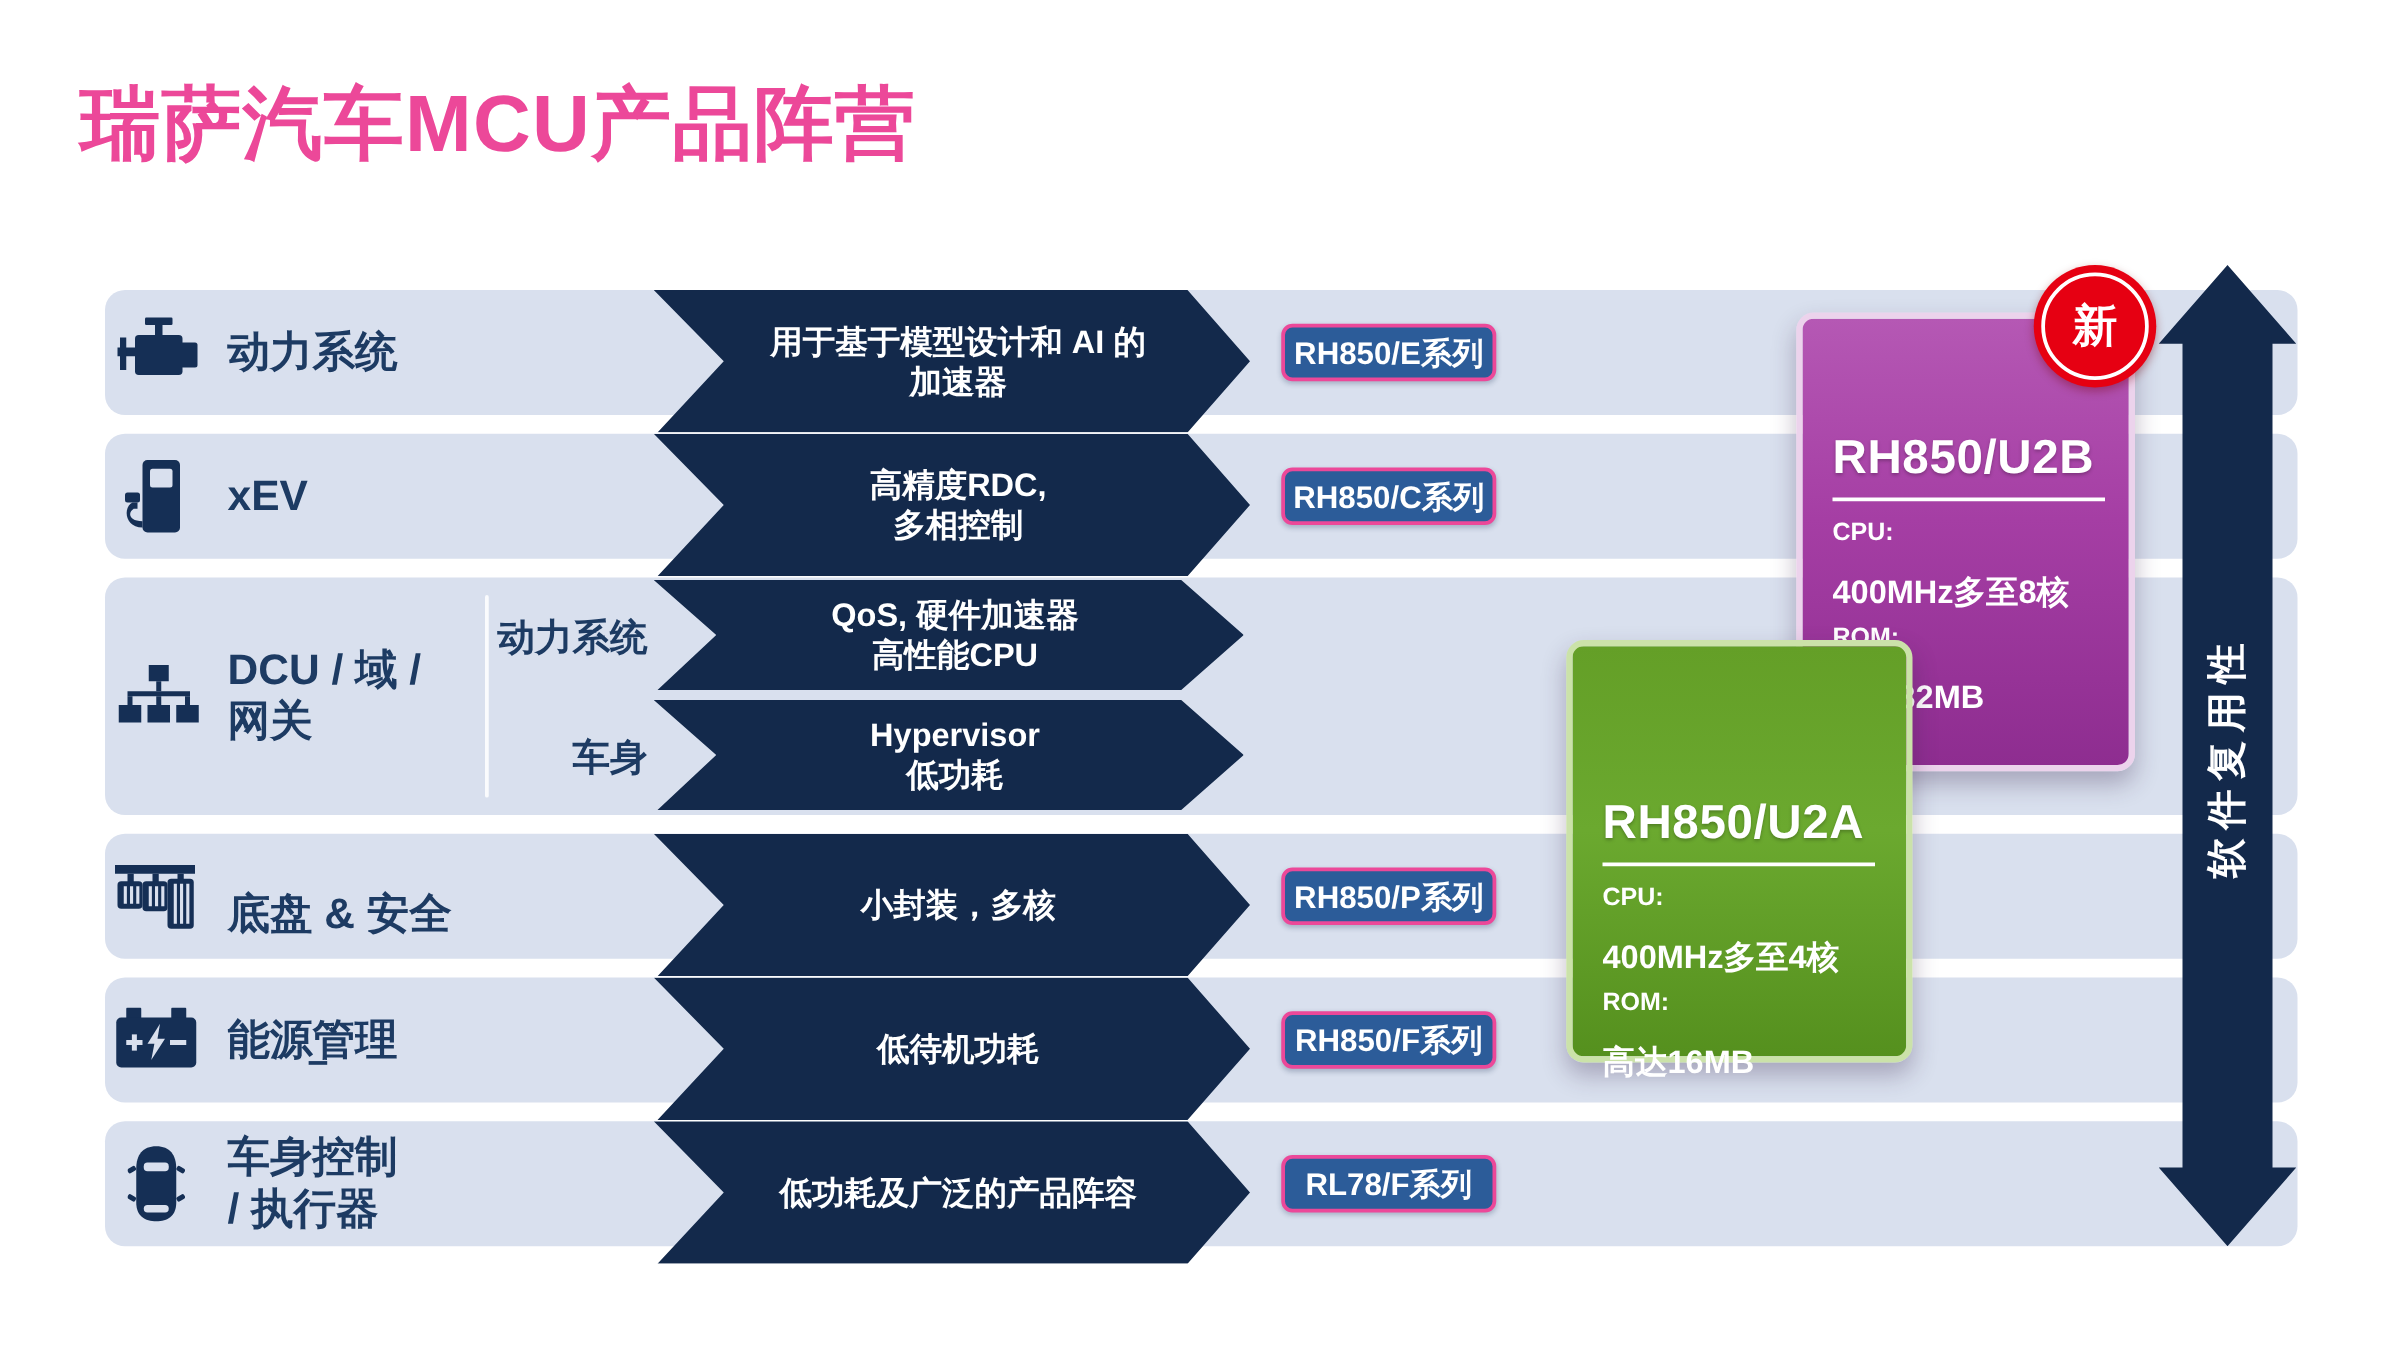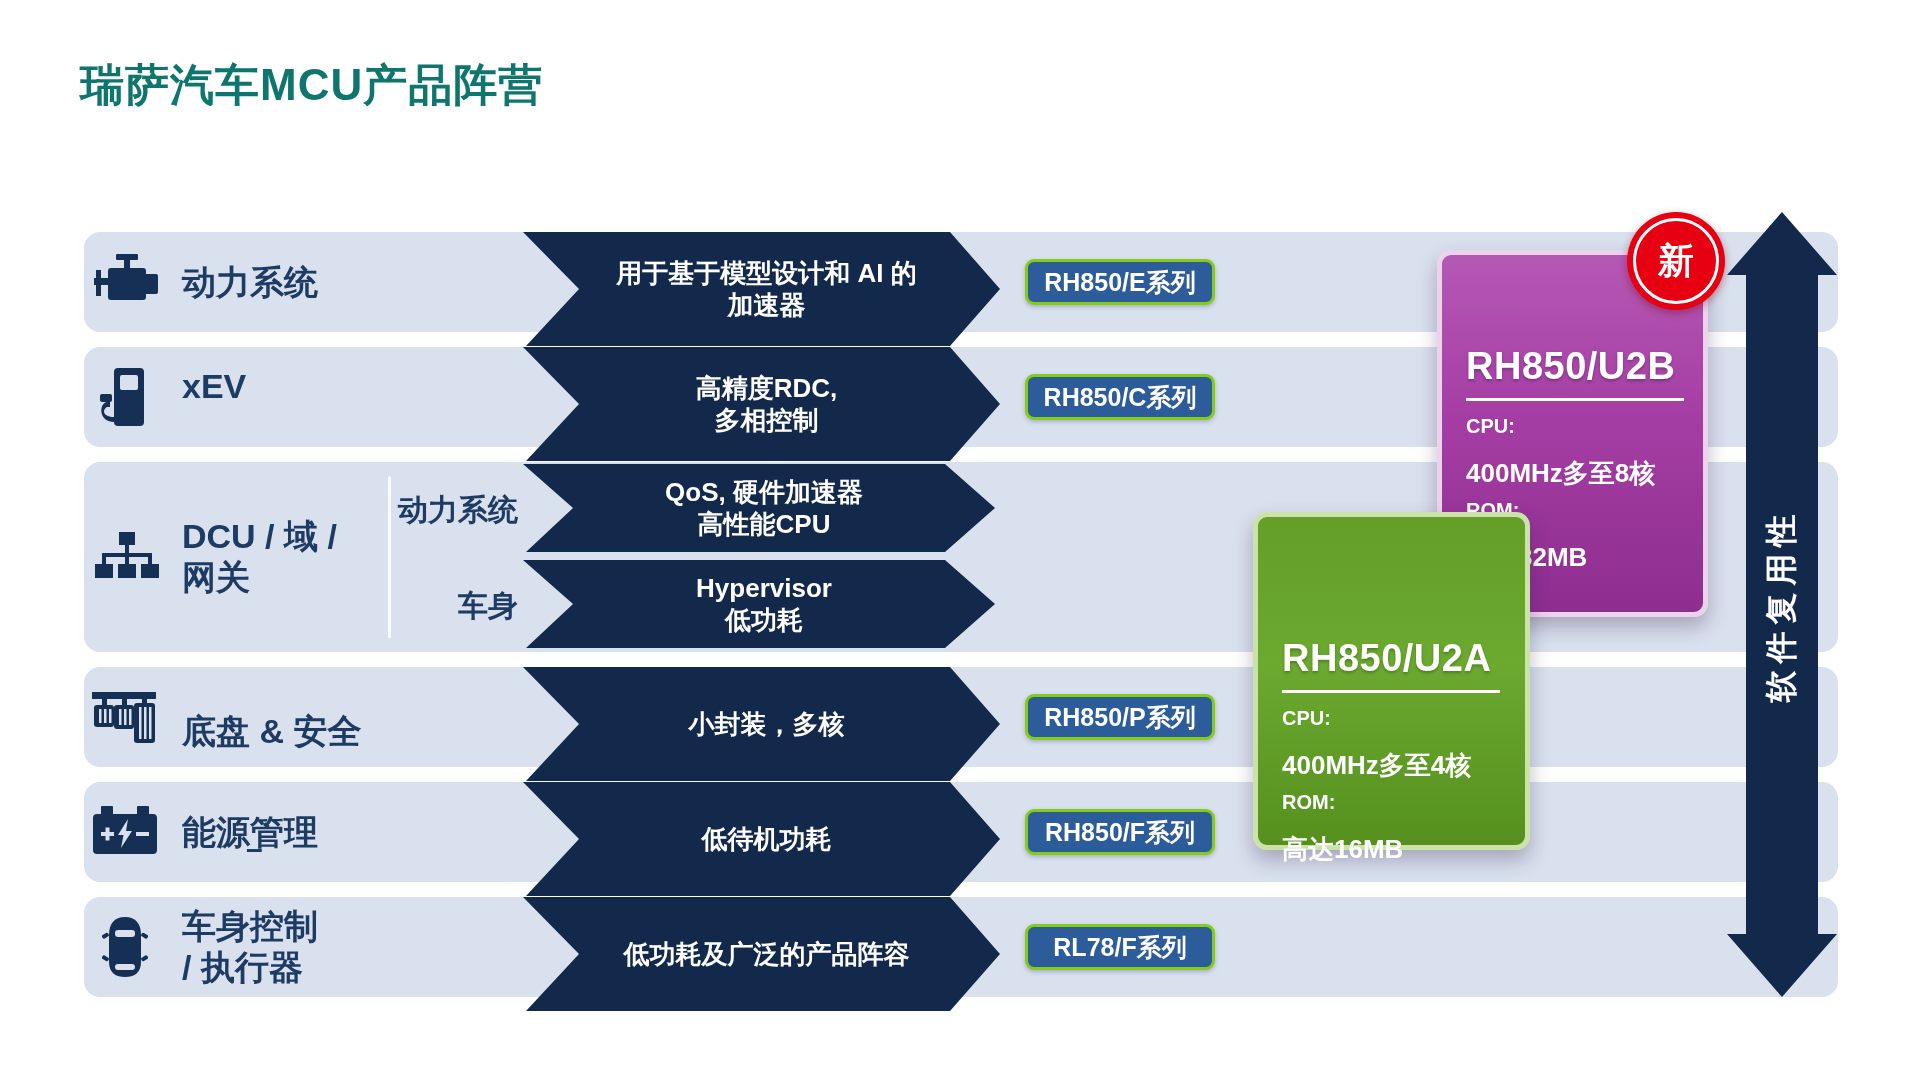--- a/index.html
+++ b/index.html
@@ -2,38 +2,38 @@
 <html><head>
 <meta charset="utf-8">
 <style>
   html,body{margin:0;padding:0;background:#ffffff;}
   #canvas{
     position:relative;width:1920px;height:1080px;background:#ffffff;overflow:hidden;
     font-family:"Liberation Sans","DejaVu Sans",sans-serif;
   }
   
   .page-title{
-    position:absolute;left:80px;top:56px;font-size:44px;font-weight:800;
-    color:#0f766e;letter-spacing:1px;white-space:nowrap;
+    position:absolute;left:64px;top:56px;font-size:64px;font-weight:800;
+    color:#ec4899;letter-spacing:1px;white-space:nowrap;
   }
   
   .band{position:absolute;left:84px;width:1754px;height:100px;background:#d9e0ee;border-radius:16px;z-index:1;}
   .band.r1{top:232px}.band.r2{top:347px}.band.r3{top:462px;height:190px}
   .band.r4{top:667px}.band.r5{top:782px}.band.r6{top:897px}
   
   .icon{position:absolute;z-index:5;}
   .icon path,.icon rect,.icon polygon,.icon circle{fill:#152f55;}
   .icon .w{fill:#d9e0ee;}
   
   .rowlabel{
     position:absolute;left:182px;width:340px;z-index:5;display:flex;flex-direction:column;justify-content:center;
     font-size:34px;font-weight:800;color:#1d3b63;line-height:1.2;
   }
   .rowlabel span{display:block;}
-  .rowlabel.l1{top:232px;height:100px}.rowlabel.l2{top:336px;height:100px}
+  .rowlabel.l1{top:232px;height:100px}.rowlabel.l2{top:347px;height:100px}
   .rowlabel.l3{top:462px;height:190px}.rowlabel.l4{top:667px;height:128px}
   .rowlabel.l5{top:782px;height:100px}.rowlabel.l6{top:897px;height:100px}
   .stray-mark{position:absolute;left:246px;top:832px;z-index:6;font-size:30px;font-weight:800;color:#1d3b63;}
   
   .arrow{
     position:absolute;left:523px;width:477px;height:114px;background:#13294b;z-index:6;
     clip-path:polygon(0 0,427px 0,100% 50%,427px 100%,3px 100%,56px 50%);
     display:flex;flex-direction:column;justify-content:center;align-items:center;
     color:#ffffff;font-size:26px;font-weight:800;line-height:1.25;text-align:center;
     padding-left:46px;padding-right:36px;box-sizing:border-box;
@@ -43,22 +43,22 @@
   .arrow.a4{top:667px}.arrow.a5{top:782px}.arrow.a6{top:897px}
   .arrow.sub{width:472px;height:88px;clip-path:polygon(0 0,422px 0,100% 50%,422px 100%,3px 100%,50px 50%);}
   .arrow.a3a{top:464px}.arrow.a3b{top:560px}
   
   .divider{position:absolute;left:388px;top:476px;width:3px;height:162px;background:rgba(255,255,255,.85);border-radius:2px;z-index:5;}
   .sublabel{position:absolute;left:322px;width:196px;text-align:right;z-index:6;
     font-size:30px;font-weight:800;color:#1d3b63;}
   .sublabel.s1{top:490px}.sublabel.s2{top:586px}
   
   .series{
-    position:absolute;left:1025px;width:190px;height:46px;z-index:7;
-    background:#2c5c99;border:3px solid #84cc16;border-radius:9px;box-sizing:border-box;
+    position:absolute;left:1025px;width:172px;height:46px;z-index:7;
+    background:#2c5c99;border:3px solid #ec4899;border-radius:9px;box-sizing:border-box;
     display:flex;align-items:center;justify-content:center;
     color:#ffffff;font-size:25px;font-weight:800;white-space:nowrap;
     box-shadow:0 2px 4px rgba(20,40,80,.25);
   }
   .series.b1{top:259px}.series.b2{top:374px}.series.b4{top:694px}.series.b5{top:809px}.series.b6{top:924px}
   
   .card{
     position:absolute;border-radius:14px;box-sizing:border-box;color:#fff;
     box-shadow:0 10px 20px rgba(50,30,70,.30);
   }

